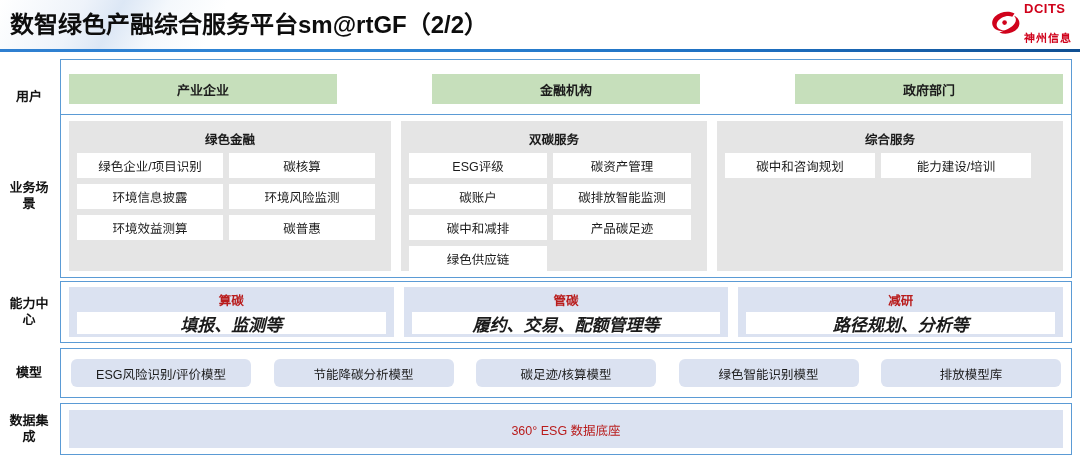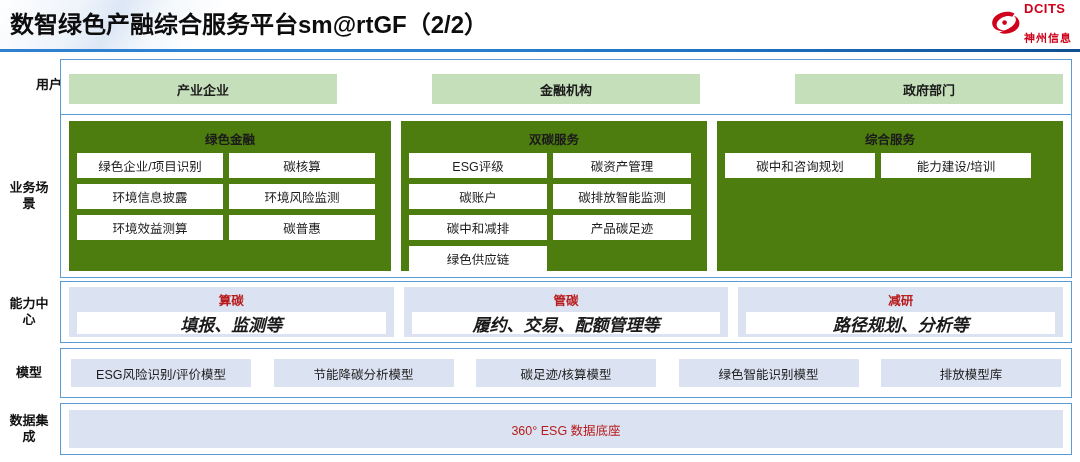--- a/index.html
+++ b/index.html
@@ -49,21 +49,21 @@
   }
   .row-frame{
     position:absolute;left:60px;right:8px;
     border:1.5px solid #5b9bd5;
     background:#ffffff;
     box-sizing:border-box;
   }
 
   
   #row-user{top:59px;height:52px;}
-  #row-user .row-label{top:0;height:52px;padding-left:20px;}
+  #row-user .row-label{top:12px;height:52px;}
   #row-user .row-frame{top:0;height:60px;}
   #user-track{
     position:absolute;left:0;top:0;right:0;bottom:0;
     display:flex;align-items:center;
     padding:5px 8px;box-sizing:border-box;gap:0;
   }
   .user-box{
     height:30px;width:268px;
     background:#c6dfbb;
     display:flex;align-items:center;justify-content:center;
@@ -74,21 +74,21 @@
 
   
   #row-biz{top:114px;height:164px;}
   #row-biz .row-label{top:0;height:164px;}
   #row-biz .row-frame{top:0;height:164px;}
   #biz-track{
     position:absolute;left:0;top:0;right:0;bottom:0;
     display:flex;padding:6px 8px;box-sizing:border-box;gap:10px;
   }
   .biz-panel{
-    background:#4d7c0f;
+    background:#e5e5e5;
     padding:5px 8px 8px 8px;
     box-sizing:border-box;
     display:flex;flex-direction:column;
   }
   .biz-panel-title{
     text-align:center;font-size:12.5px;font-weight:bold;color:#1b1b1b;
     padding:3px 0 5px 0;
   }
   .biz-cells{
     display:flex;flex-wrap:wrap;gap:6px;align-content:flex-start;
@@ -131,21 +131,21 @@
   #row-model .row-label{top:0;height:50px;}
   #row-model .row-frame{top:0;height:50px;}
   #model-track{
     position:absolute;left:0;top:0;right:0;bottom:0;
     display:flex;align-items:center;justify-content:space-between;
     padding:5px 10px;box-sizing:border-box;
   }
   .model-box{
     background:#dbe2f1;height:28px;width:180px;
     display:flex;align-items:center;justify-content:center;
-    font-size:12.5px;color:#1b1b1b;flex:0 0 auto;
+    font-size:12.5px;color:#1b1b1b;flex:0 0 auto;border-radius:6px;
   }
 
   
   #row-data{top:403px;height:52px;}
   #row-data .row-label{top:0;height:52px;}
   #row-data .row-frame{top:0;height:52px;}
   #data-track{
     position:absolute;left:0;top:0;right:0;bottom:0;
     padding:6px 8px;box-sizing:border-box;
   }

